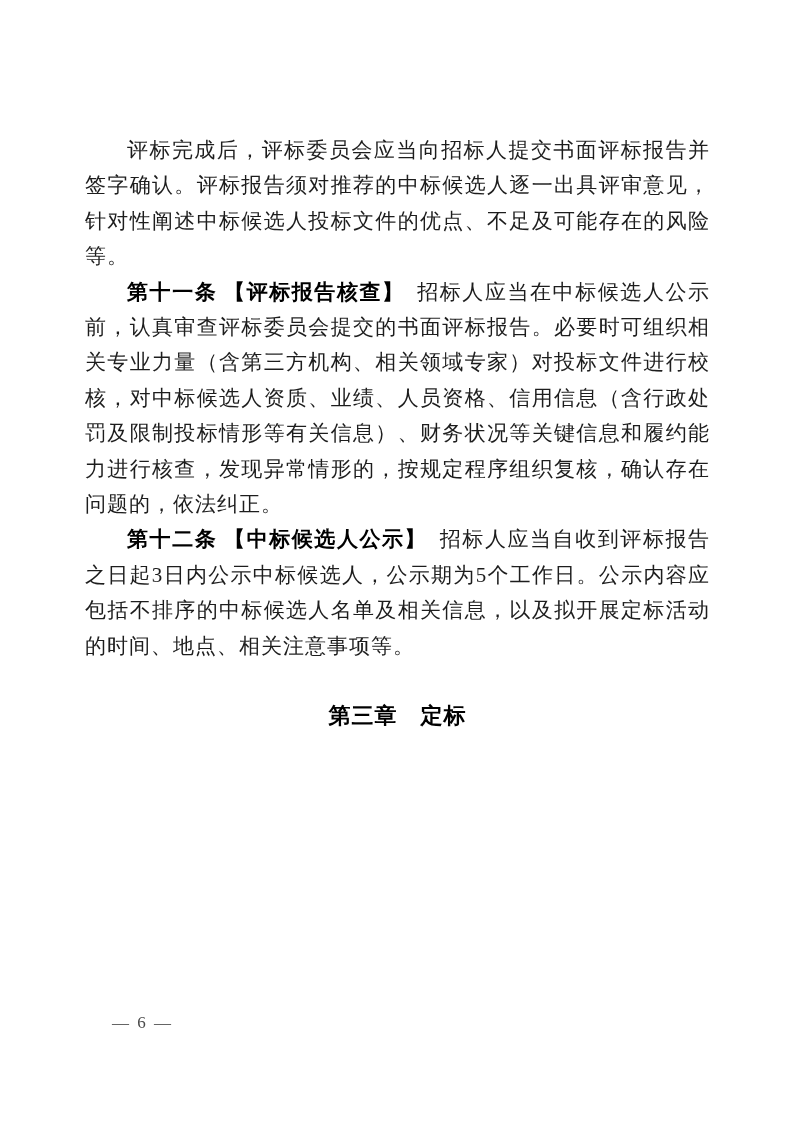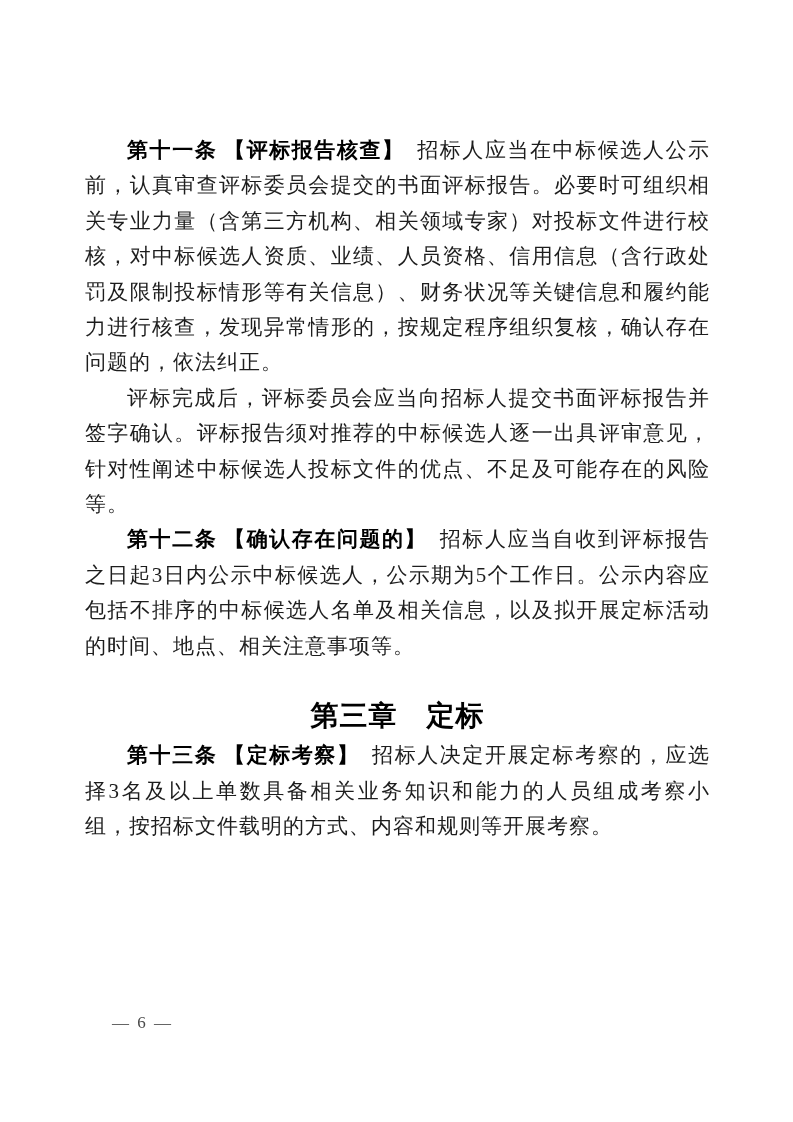--- a/index.html
+++ b/index.html
@@ -32,21 +32,21 @@
   }
   .article-lead {
     font-weight: bold;
     color: #000000;
     margin-right: 0.6em;
   }
   .chapter-heading {
     margin: 33px 0 3px 0;
     text-align: center;
     text-indent: 0;
-    font-size: 28px;
+    font-size: 22px;
     font-weight: bold;
     color: #000000;
     line-height: 38px;
     letter-spacing: 1px;
   }
   .page-footer {
     position: absolute;
     left: 112px;
     top: 1012px;
     font-size: 17px;
@@ -54,26 +54,25 @@
     color: #4a4a4a;
     letter-spacing: 2px;
     font-family: "Liberation Serif", "DejaVu Serif", serif;
   }
 </style>
 </head>
 <body>
 
 <div class="page-content">
 
+  <p class="para"><span>评标完成后，评标委员会应当向招标人提交书面评标报告并签字确认。评标报告须对推荐的中标候选人逐一出具评审意见，针对性阐述中标候选人投标文件的优点、不足及可能存在的风险等。</span></p>
+
   <p class="para"><span class="article-lead">第十一条 【评标报告核查】</span><span>招标人应当在中标候选人公示前，认真审查评标委员会提交的书面评标报告。必要时可组织相关专业力量（含第三方机构、相关领域专家）对投标文件进行校核，对中标候选人资质、业绩、人员资格、信用信息（含行政处罚及限制投标情形等有关信息）、财务状况等关键信息和履约能力进行核查，发现异常情形的，按规定程序组织复核，确认存在问题的，依法纠正。</span></p>
 
-  <p class="para"><span>评标完成后，评标委员会应当向招标人提交书面评标报告并签字确认。评标报告须对推荐的中标候选人逐一出具评审意见，针对性阐述中标候选人投标文件的优点、不足及可能存在的风险等。</span></p>
-
-  <p class="para"><span class="article-lead">第十二条 【确认存在问题的】</span><span>招标人应当自收到评标报告之日起3日内公示中标候选人，公示期为5个工作日。公示内容应包括不排序的中标候选人名单及相关信息，以及拟开展定标活动的时间、地点、相关注意事项等。</span></p>
+  <p class="para"><span class="article-lead">第十二条 【中标候选人公示】</span><span>招标人应当自收到评标报告之日起3日内公示中标候选人，公示期为5个工作日。公示内容应包括不排序的中标候选人名单及相关信息，以及拟开展定标活动的时间、地点、相关注意事项等。</span></p>
 
   <h2 class="chapter-heading">第三章　定标</h2>
 
-  <p class="para"><span class="article-lead">第十三条 【定标考察】</span><span>招标人决定开展定标考察的，应选择3名及以上单数具备相关业务知识和能力的人员组成考察小组，按招标文件载明的方式、内容和规则等开展考察。</span></p>
 
 
 </div>
 
 <div class="page-footer">— 6 —</div>
 
 </body></html>

